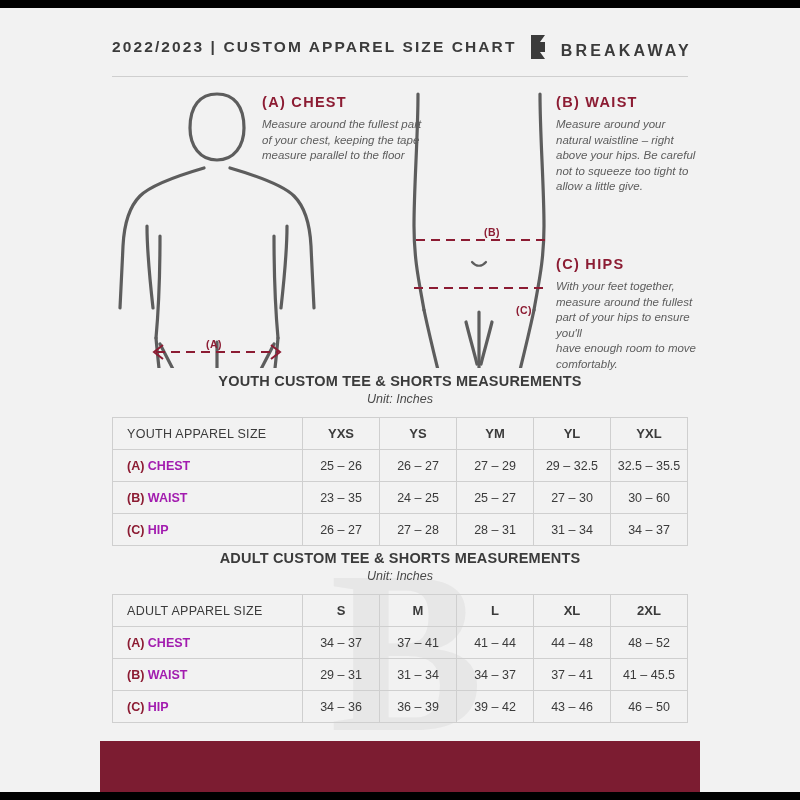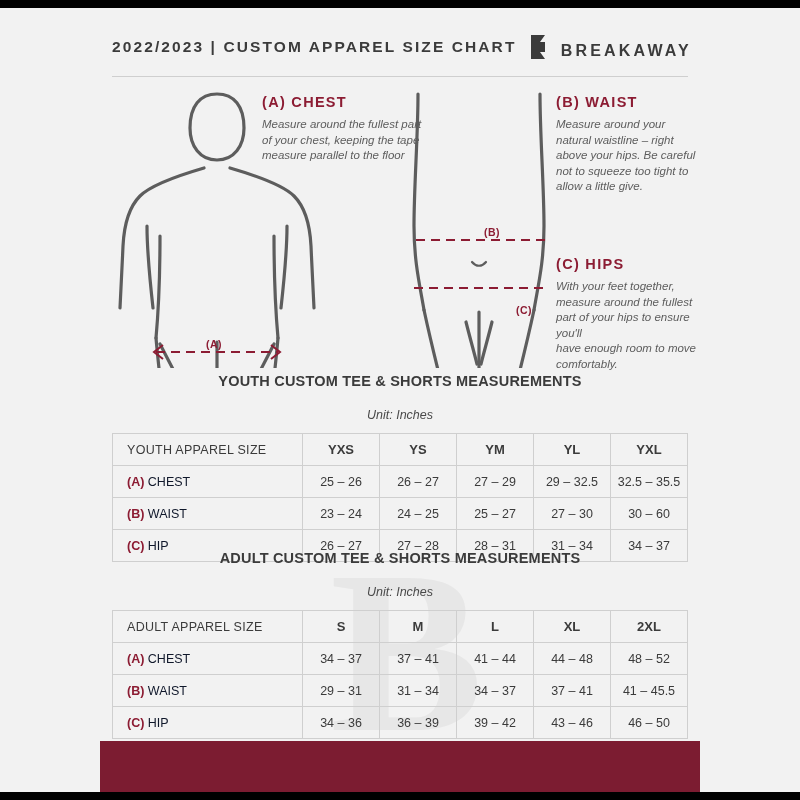--- a/index.html
+++ b/index.html
@@ -125,21 +125,21 @@
     font-size: 14.5px;
     font-weight: bold;
     color: #3b3b3b;
     letter-spacing: .2px;
   }
   .block-unit {
     text-align: center;
     font-size: 12.5px;
     font-style: italic;
     color: #4a4a4a;
-    margin-top: 19px;
+    margin-top: 3px;
   }
   table.size {
     border-collapse: collapse;
     width: 576px;
     margin: 11px 0 0 0;
     table-layout: fixed;
   }
   table.size td, table.size th {
     border: 1px solid #cfcfcf;
     height: 31px;
@@ -157,21 +157,21 @@
   table.size thead th {
     font-weight: bold;
     font-size: 13px;
   }
   table.size thead th.rowhead {
     font-weight: normal;
     font-size: 12.5px;
     letter-spacing: .3px;
   }
   .tag { color: #8c1c33; font-weight: bold; }
-  .rowlbl { color: #0f172a; font-weight: normal; }
+  .rowlbl { color: #a21caf; font-weight: bold; }
 
   .tblwrap1 { position: absolute; left: 112px; top: 365px; width: 576px; }
   .tblwrap2 { position: absolute; left: 112px; top: 542px; width: 576px; }
 
   .footer-bar {
     position: absolute;
     left: 100px;
     top: 733px;
     width: 600px;
     height: 51px;
@@ -292,21 +292,21 @@
             <td>26 – 27</td>
             <td>27 – 29</td>
             <td>29 – 32.5</td>
             <td>32.5 – 35.5</td>
           </tr>
           <tr>
             <td class="rowhead">
               <span class="tag">(B)</span>
               <span class="rowlbl">WAIST</span>
             </td>
-            <td>23 – 24</td>
+            <td>23 – 35</td>
             <td>24 – 25</td>
             <td>25 – 27</td>
             <td>27 – 30</td>
             <td>30 – 60</td>
           </tr>
           <tr>
             <td class="rowhead">
               <span class="tag">(C)</span>
               <span class="rowlbl">HIP</span>
             </td>

